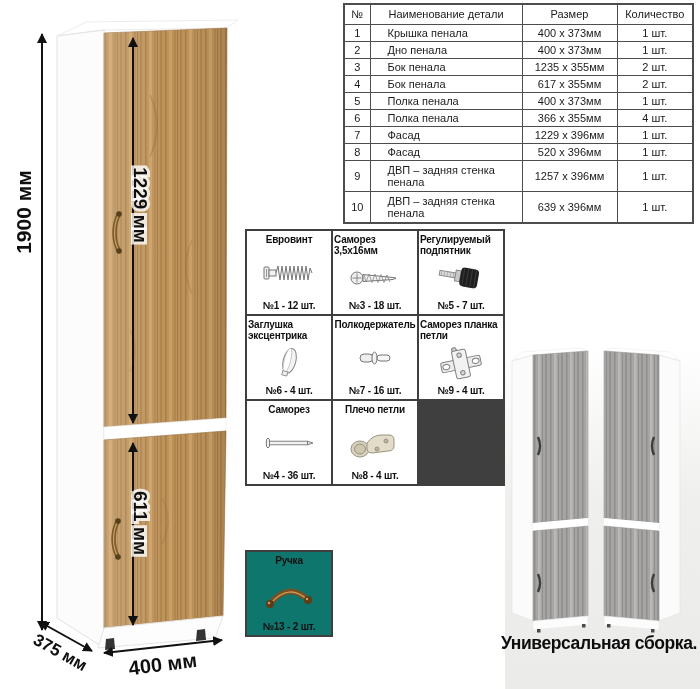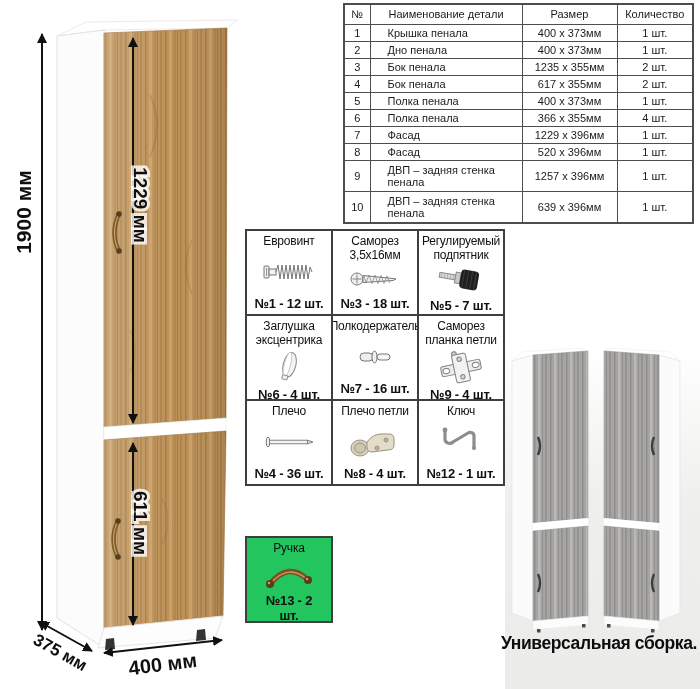--- a/index.html
+++ b/index.html
@@ -14,25 +14,25 @@
   .parts-table th{font-weight:400;height:17px;text-align:center;}
   .parts-table td{height:14px;text-align:center;}
   .parts-table td.name{text-align:left;padding-left:17px;}
   .parts-table tr.tall td{height:28px;}
   
   .hw{position:absolute;left:245px;top:229px;width:260px;display:grid;
       grid-template-columns:repeat(3,1fr);grid-auto-rows:83px;gap:2px;
       background:#3f3f3f;border:2px solid #3f3f3f;box-sizing:border-box;}
   .hw-cell{background:#fff;display:flex;flex-direction:column;align-items:center;
            justify-content:space-between;padding:3px 1px;box-sizing:border-box;overflow:hidden;}
-  .hw-single{position:absolute;left:245px;top:536px;width:88px;height:87px;border:2px solid #3f3f3f;
-             background:#22c55e;display:flex;flex-direction:column;align-items:center;
+  .hw-single{position:absolute;left:245px;top:550px;width:88px;height:87px;border:2px solid #3f3f3f;
+             background:#0f766e;display:flex;flex-direction:column;align-items:center;
              justify-content:space-between;padding:3px 15px;box-sizing:border-box;}
-  .hw-title{font-size:12px;font-weight:normal;text-align:center;color:#101010;letter-spacing:-.2px;}
-  .hw-count{font-size:13px;font-weight:bold;text-align:center;color:#101010;letter-spacing:-.2px;}
+  .hw-title{font-size:10px;font-weight:bold;text-align:left;color:#101010;letter-spacing:-.2px;}
+  .hw-count{font-size:10px;font-weight:bold;text-align:center;color:#101010;letter-spacing:-.2px;}
   .hw-icon{flex:1 1 auto;display:flex;align-items:center;justify-content:center;}
   
   .variant-backdrop{position:absolute;left:505px;top:346px;width:195px;height:343px;
                     background:linear-gradient(#ffffff,#efefed 45%,#ebebe9);}
   .variant-label{position:absolute;left:496px;top:633px;width:206px;text-align:center;
                  font-size:17.5px;font-weight:bold;letter-spacing:-.4px;white-space:nowrap;color:#0d0d0d;}
   .illustration{position:absolute;left:0;top:0;}
 </style>
 </head>
 <body>
@@ -317,21 +317,21 @@
             <circle cx="28" cy="30" r="2.2" fill="#d7d7d7"></circle>
           </g>
         </svg>
       </div>
       <div class="hw-count">№9 - 4 шт.</div>
     </div>
 
 
 
     <div class="hw-cell">
-      <div class="hw-title">Плечо</div>
+      <div class="hw-title">Саморез</div>
       <div class="hw-icon">
         <svg width="60" height="30" viewBox="0 0 56 30">
           <ellipse cx="7" cy="15" rx="1.8" ry="5" fill="#f0f0f0" stroke="#777"></ellipse>
           <rect x="8.5" y="13.2" width="38" height="3.6" fill="#f2f2f2" stroke="#777" stroke-width=".9"></rect>
           <path d="M46.5,13.2 L52,15 46.5,16.8 z" fill="#e6e6e6" stroke="#777" stroke-width=".9"></path>
         </svg>
       </div>
       <div class="hw-count">№4 - 36 шт.</div>
     </div>
 
@@ -344,31 +344,20 @@
             <ellipse cx="13" cy="26" rx="5.5" ry="5" fill="#cfc6ae"></ellipse>
             <path d="M20,20 q6,-8 14,-8 h8 q5,0 5,5 v6 q0,5 -6,5 l-16,2 q-5,0 -5,-5 z" fill="#e3dcc9"></path>
             <circle cx="39" cy="18" r="2" fill="#bdb49c"></circle>
             <circle cx="30" cy="26" r="2" fill="#bdb49c"></circle>
           </g>
         </svg>
       </div>
       <div class="hw-count">№8 - 4 шт.</div>
     </div>
 
-    <div class="hw-cell">
-      <div class="hw-title">Ключ</div>
-      <div class="hw-icon">
-        <svg width="60" height="38" viewBox="0 0 56 38">
-          <path d="M12,7 v9 c0,4 5,6 8,3 l15,-9 c2.5,-1.5 6,0 6,3 v12" fill="none" stroke="#8d8d8d" stroke-width="3.2" stroke-linecap="round"></path>
-          <circle cx="12" cy="7" r="2.4" fill="#8d8d8d"></circle>
-          <circle cx="41" cy="25" r="2" fill="#8d8d8d"></circle>
-        </svg>
-      </div>
-      <div class="hw-count">№12 - 1 шт.</div>
-    </div>
 
   </div>
 
   <div class="hw-single">
     <div class="hw-title">Ручка</div>
     <div class="hw-icon">
       <svg width="60" height="38" viewBox="0 0 56 38">
         <path d="M9,29 Q28,6 47,25" stroke="#7c4f22" stroke-width="5.5" fill="none" stroke-linecap="round"></path>
         <path d="M10,28 Q28,8 46,24.5" stroke="#c89a58" stroke-width="1.4" fill="none"></path>
         <circle cx="9" cy="29" r="4" fill="#5f3c18"></circle>

